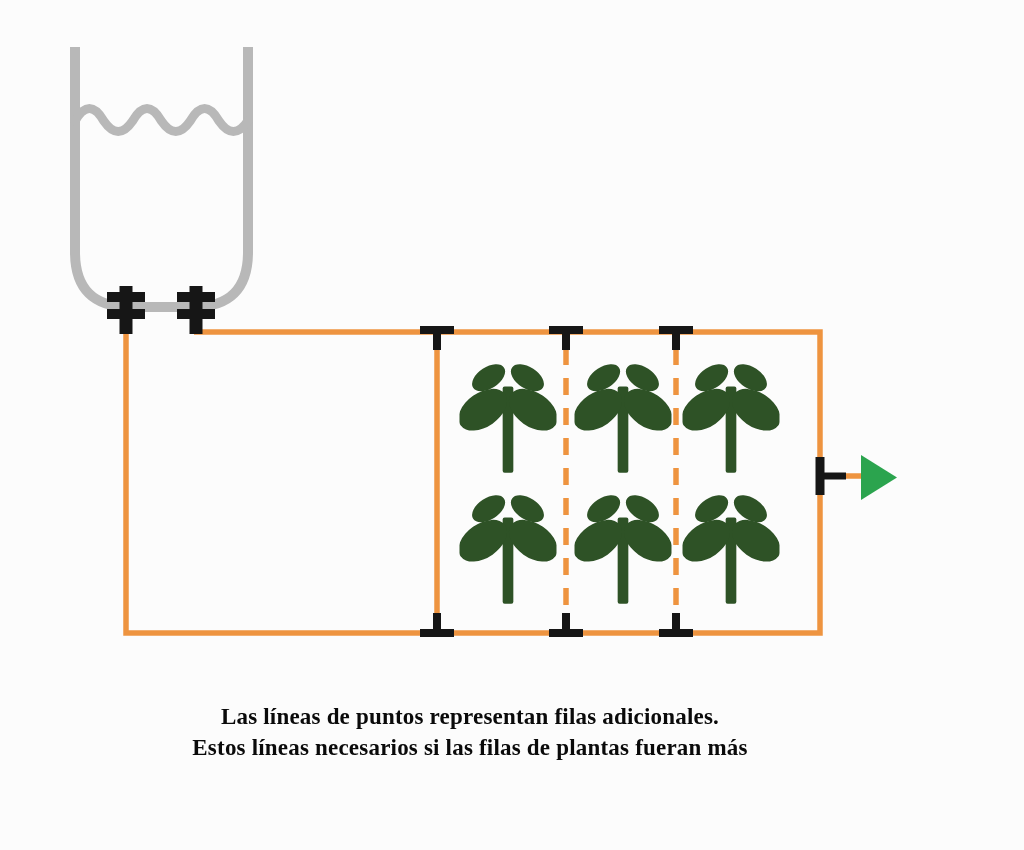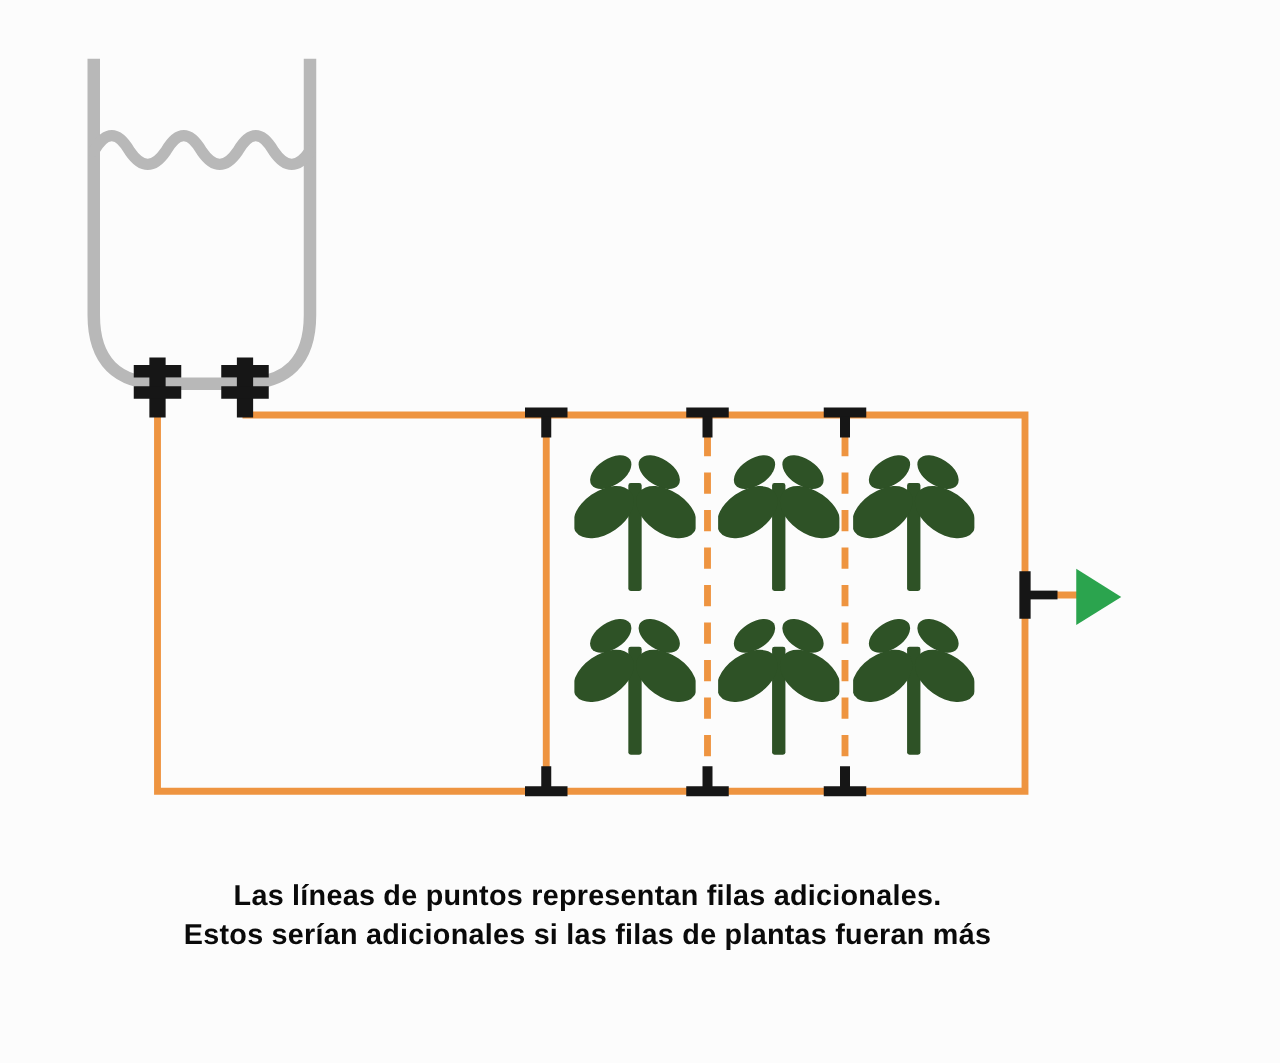--- a/index.html
+++ b/index.html
@@ -6,21 +6,21 @@
     margin: 0;
     padding: 0;
     background: #ffffff;
   }
   .stage {
     position: relative;
     width: 1024px;
     height: 850px;
     background: #FCFCFC;
     overflow: hidden;
-    font-family: Liberation Sans, sans-serif;
+    font-family: Liberation Serif, serif;
   }
   .diagram-svg {
     position: absolute;
     top: 0;
     left: 0;
   }
   .caption {
     position: absolute;
     top: 701px;
     left: 0;
@@ -115,16 +115,16 @@
       <use href="#plant" x="459.5" y="492" width="97" height="112"></use>
       <use href="#plant" x="574.5" y="492" width="97" height="112"></use>
       <use href="#plant" x="682.5" y="492" width="97" height="112"></use>
     </g>
 
     <polygon points="861,455 897,477.5 861,500" fill="#2BA44E"></polygon>
   </svg>
 
   <div class="caption">
     <div>Las líneas de puntos representan filas adicionales.</div>
-    <div>Estos serían adicionales si las filas de plantas fueran más</div>
+    <div>Estos líneas necesarios si las filas de plantas fueran más</div>
   </div>
 
 </div>
 
 </body></html>

